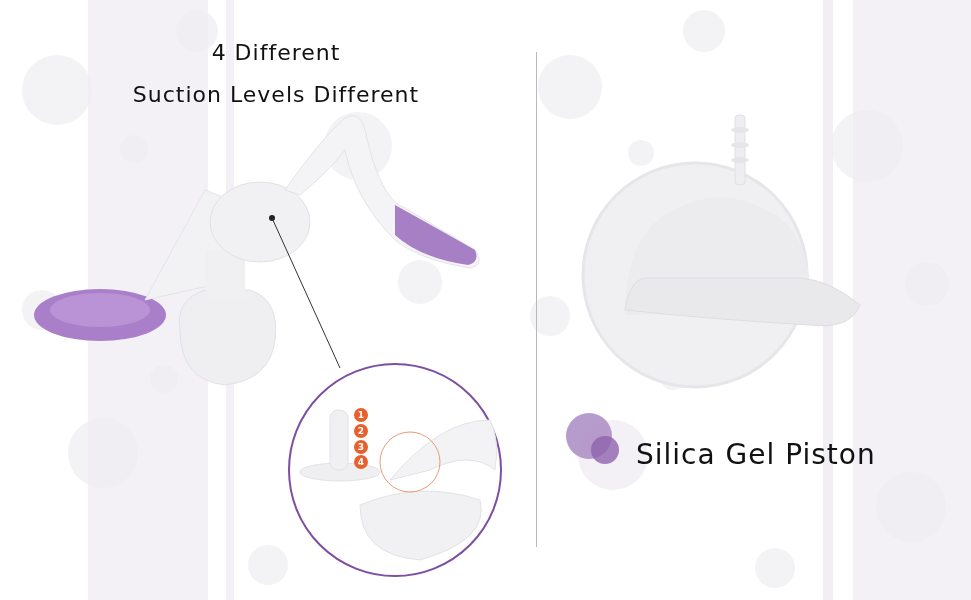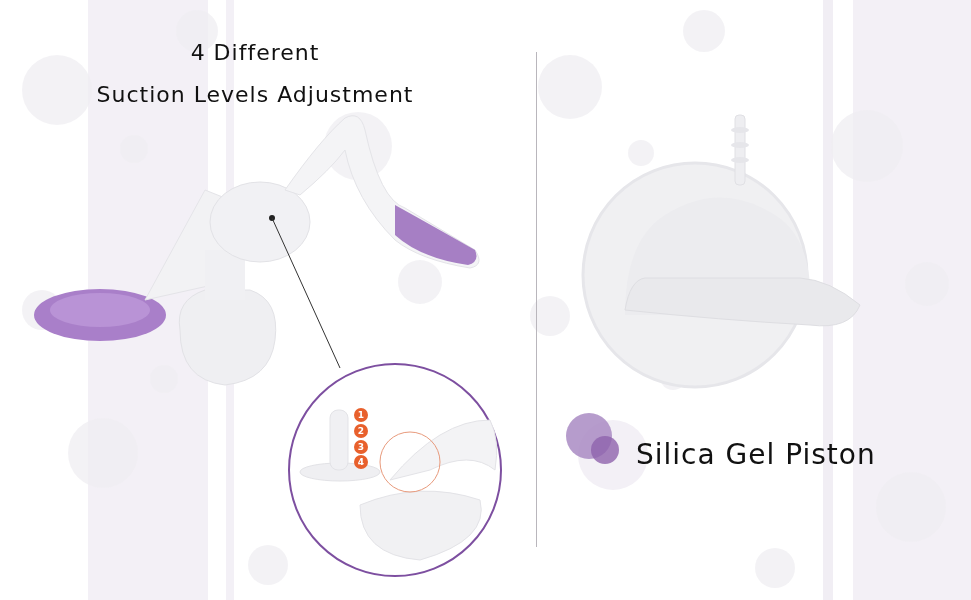--- a/index.html
+++ b/index.html
@@ -1,19 +1,19 @@
 <!DOCTYPE html>
 <html><head>
 <meta charset="utf-8">
 <style>
   html, body { margin:0; padding:0; }
   body { width:971px; height:600px; position:relative; overflow:hidden; background:#ffffff; font-family:"DejaVu Sans", sans-serif; }
   .stripe { position:absolute; top:0; height:600px; }
   .bubble { position:absolute; border-radius:50%; background:#efedf2; opacity:0.75; }
-  .heading { position:absolute; left:0; width:510px; text-align:center; color:#111; font-size:22px; letter-spacing:1px; }
+  .heading { position:absolute; left:0; width:510px; text-align:center; color:#111; font-size:22px; letter-spacing:1px;padding-left:21px; }
   .divider { position:absolute; left:536px; top:52px; width:1px; height:495px; background:#b9b6bc; }
   .label { position:absolute; left:636px; top:438px; font-size:28px; letter-spacing:1px; color:#111; }
   .dot-big { position:absolute; left:566px; top:413px; width:46px; height:46px; border-radius:50%; background:#a98bc3; opacity:0.85; }
   .dot-small { position:absolute; left:591px; top:436px; width:28px; height:28px; border-radius:50%; background:#8f63ad; opacity:0.8; }
   .dot-halo { position:absolute; left:578px; top:420px; width:70px; height:70px; border-radius:50%; background:#f3f0f6; }
   .badge { position:absolute; width:14px; height:14px; border-radius:50%; background:#e8602c; color:#fff; font-size:9px; font-weight:bold; text-align:center; line-height:14px; }
 </style>
 </head>
 <body>
 
@@ -35,21 +35,21 @@
 <div class="bubble" style="left:683px;top:10px;width:42px;height:42px;"></div>
 <div class="bubble" style="left:628px;top:140px;width:26px;height:26px;"></div>
 <div class="bubble" style="left:831px;top:110px;width:72px;height:72px;"></div>
 <div class="bubble" style="left:905px;top:262px;width:44px;height:44px;"></div>
 <div class="bubble" style="left:530px;top:296px;width:40px;height:40px;"></div>
 <div class="bubble" style="left:876px;top:472px;width:70px;height:70px;"></div>
 <div class="bubble" style="left:755px;top:548px;width:40px;height:40px;"></div>
 <div class="bubble" style="left:660px;top:364px;width:26px;height:26px;"></div>
 
 <div class="heading" style="top:40px;">4 Different</div>
-<div class="heading" style="top:82px;">Suction Levels Adjustment</div>
+<div class="heading" style="top:82px;">Suction Levels Different</div>
 
 <svg style="position:absolute;left:0;top:0;" width="520" height="600" viewBox="0 0 520 600">
 
   <ellipse cx="100" cy="315" rx="66" ry="26" fill="#a97fc9"></ellipse>
   <ellipse cx="100" cy="310" rx="50" ry="17" fill="#b993d6"></ellipse>
 
   <path d="M145 300 L205 190 L230 200 L235 280 Z" fill="#f2f2f4" stroke="#e4e4e8"></path>
 
   <path d="M180 330 Q175 300 205 290 L250 290 Q280 300 275 340 Q270 380 225 385 Q180 380 180 330 Z" fill="#efeff2" stroke="#e2e2e6"></path>
   <rect x="205" y="250" width="40" height="50" fill="#f0f0f3"></rect>

